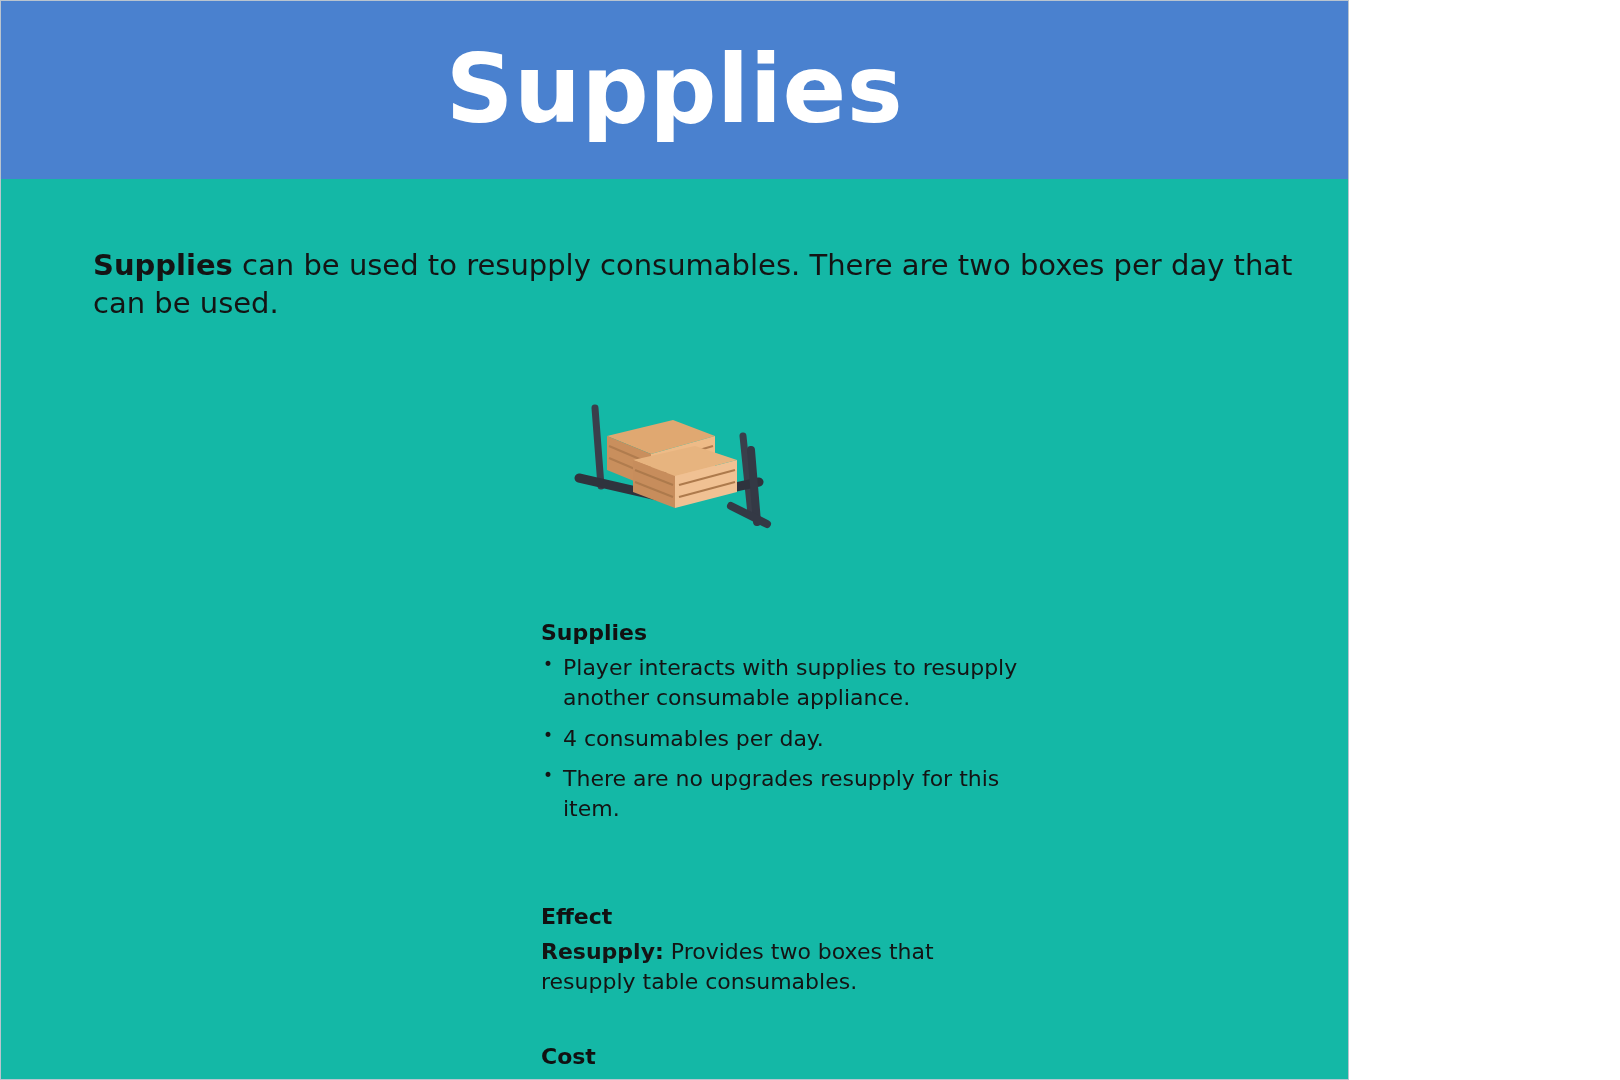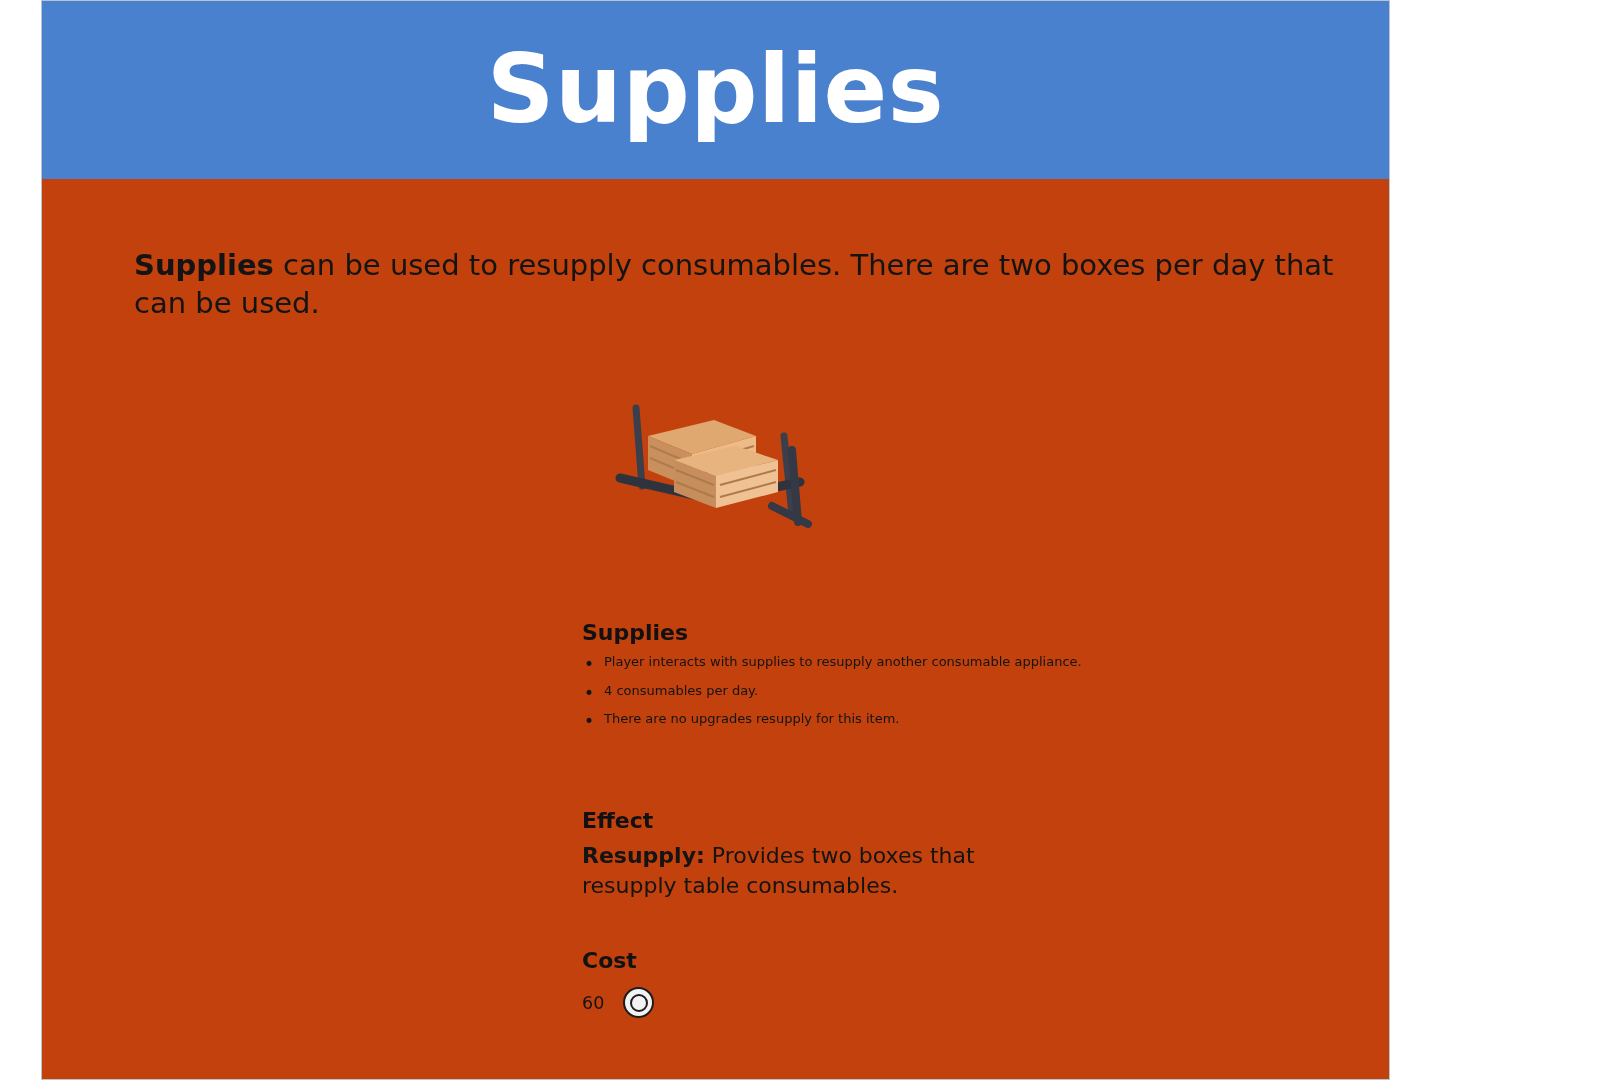--- a/index.html
+++ b/index.html
@@ -12,22 +12,21 @@
     background: #ffffff;
     font-family: "DejaVu Sans", sans-serif;
     overflow: hidden;
   }
   .page {
     position: relative;
     width: 1349px;
     height: 1080px;
     box-sizing: border-box;
     border: 1px solid #b9c4cf;
-    background: #c2410c;
-    margin-left: 41px;
+    background: #14b8a6;
   }
   .header {
     width: 100%;
     height: 178px;
     background: #4a81cf;
     display: flex;
     align-items: center;
     justify-content: center;
     box-sizing: border-box;
   }
@@ -73,21 +72,21 @@
     margin-bottom: 8px;
   }
   ul.bullets {
     list-style: none;
     margin: 0;
     padding: 0;
   }
   ul.bullets li {
     position: relative;
     padding-left: 22px;
-    font-size: 13px;
+    font-size: 22px;
     line-height: 1.35;
     color: #141414;
     margin-bottom: 11px;
   }
   ul.bullets li:before {
     content: "\2022";
     position: absolute;
     left: 2px;
     top: 0;
     font-size: 17px;

